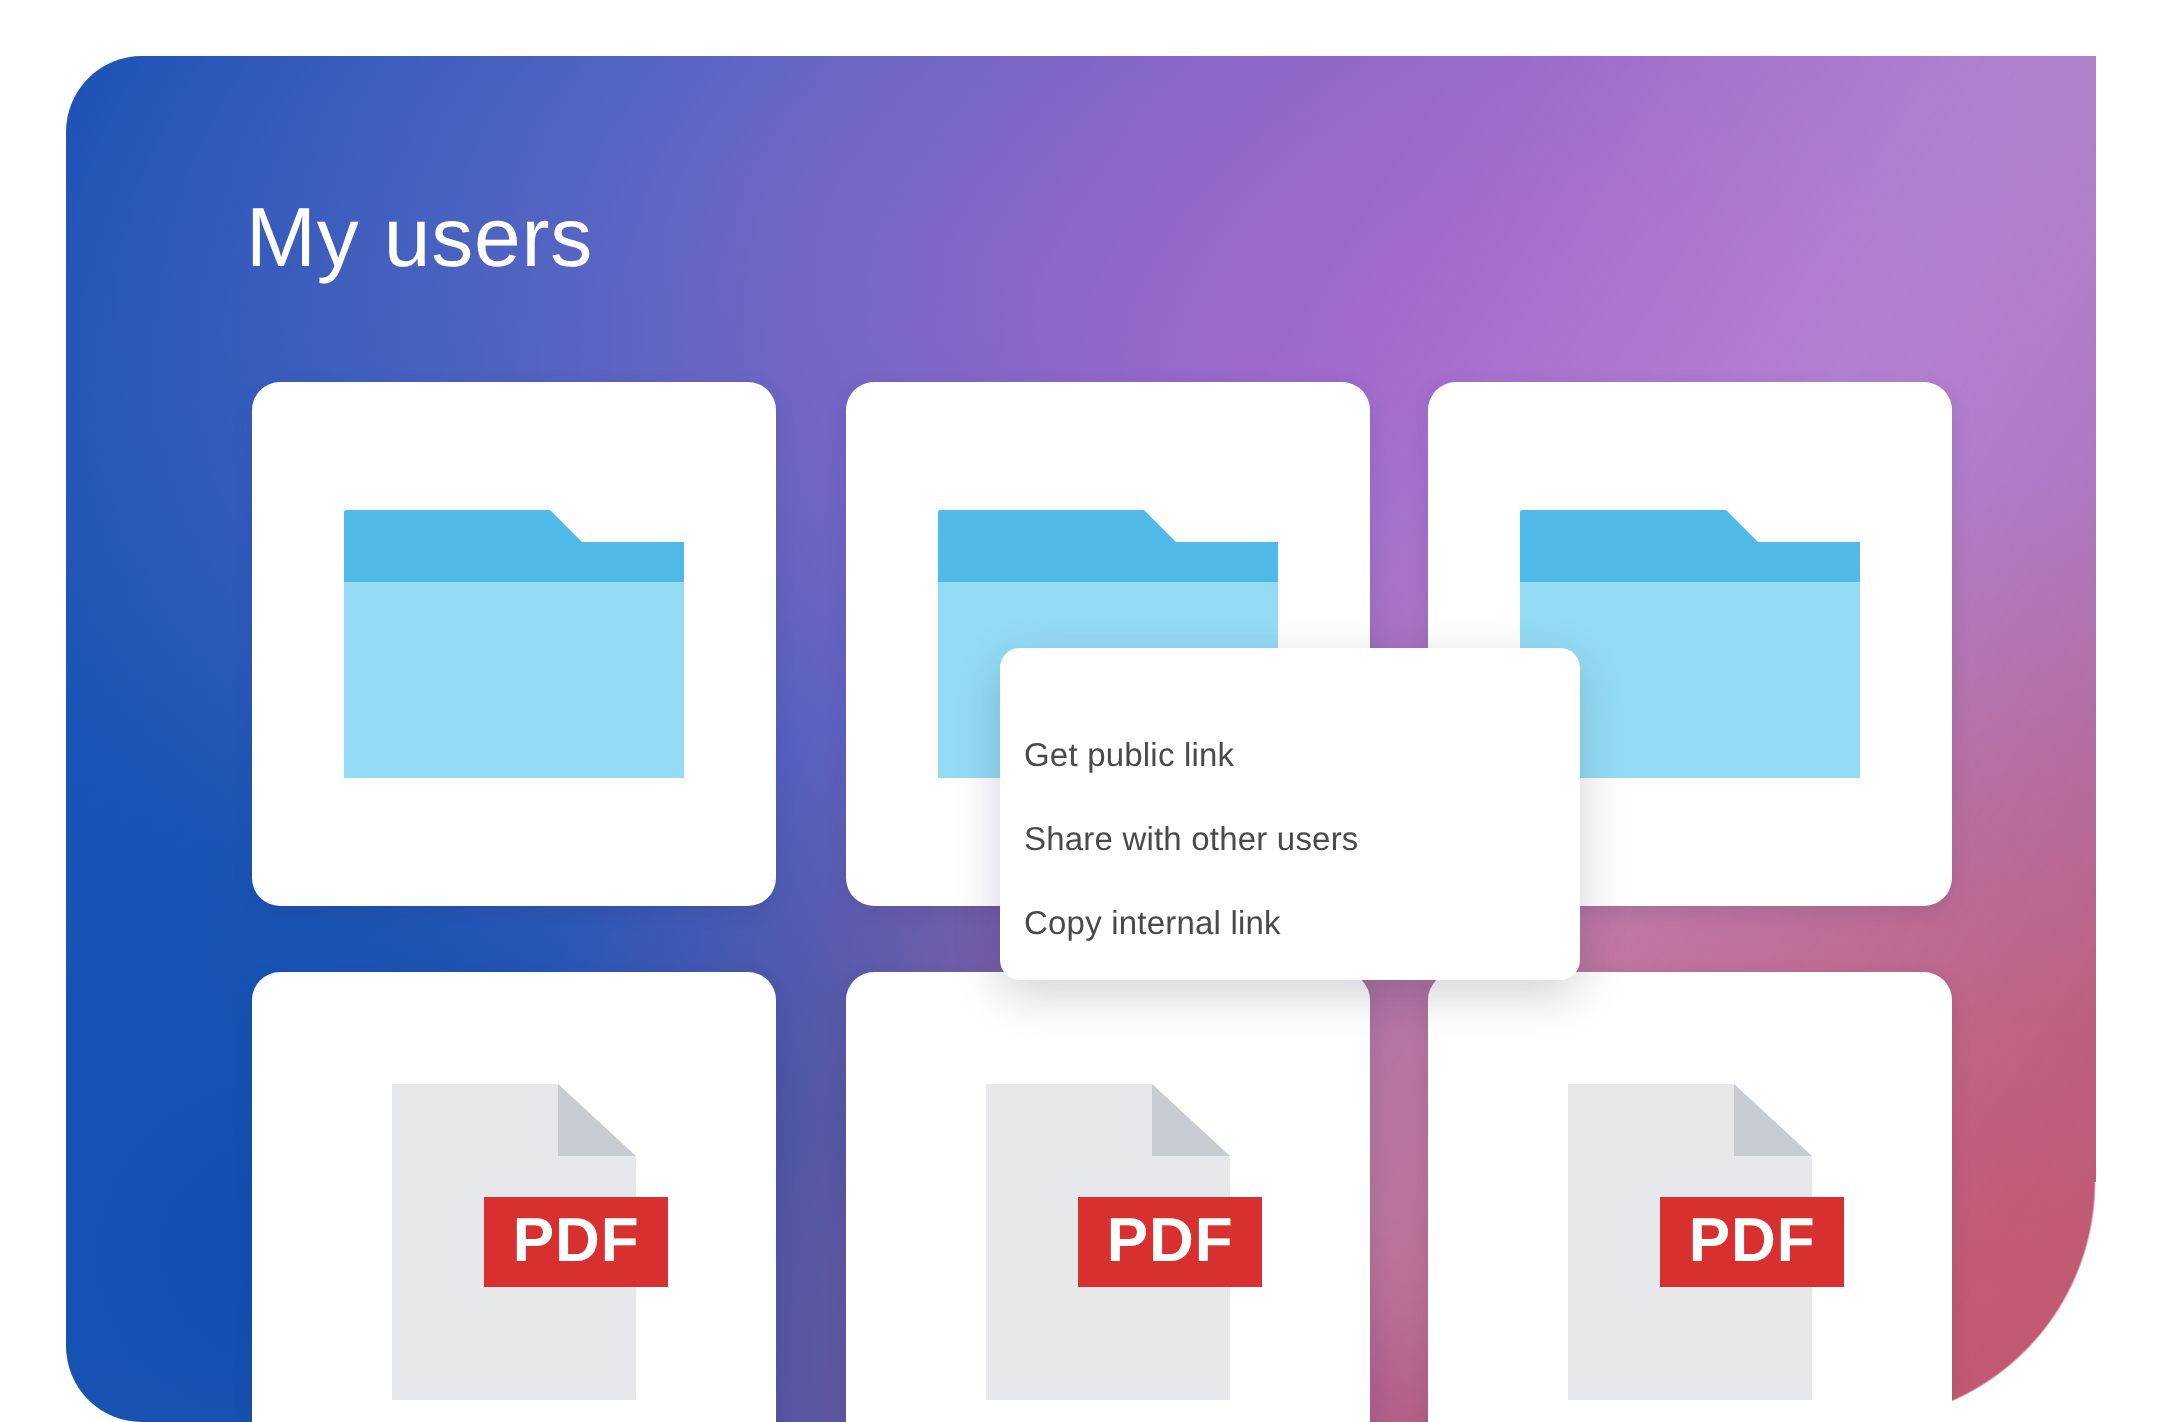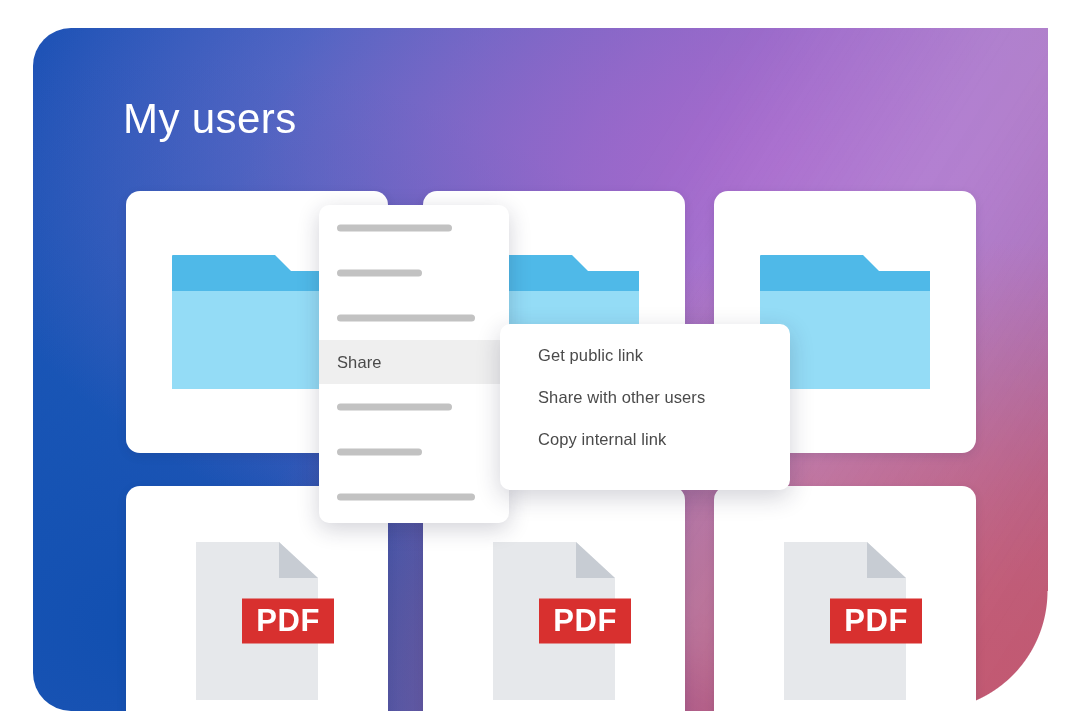--- a/index.html
+++ b/index.html
@@ -220,22 +220,22 @@
     height: 166px;
     background: #ffffff;
     border-radius: 10px;
     box-shadow: 0 7px 24px rgba(30,30,60,0.20);
     padding: 22px 0 0 0;
     box-sizing: border-box;
   }
   .submenu-item {
     height: 42px;
     display: flex;
-    align-items: flex-start;
-    padding-left: 38px;
+    align-items: flex-end;
+    padding-left: 12px;
     color: #4a4a4a;
     font-size: 16.5px;
     letter-spacing: 0.1px;
     white-space: nowrap;
   }
 </style>
 </head>
 <body>
 
 <div id="stage">
@@ -289,49 +289,20 @@
       <div class="file-icon">
         <div class="file-page" style="--pagec: #e6e8eb;"></div>
         <div class="file-fold" style="--foldc: #c7ccd3;"></div>
         <div class="pdf-badge" style="--pdfc: #d8302f;">PDF</div>
       </div>
     </div>
 
     <div id="corner-mask-br"></div>
   </div>
 
-  <div id="context-menu">
-    <div class="menu-group">
-      <div class="ph-row">
-        <div class="ph-bar ph-long" style="background: rgb(194, 194, 194);"></div>
-      </div>
-      <div class="ph-row">
-        <div class="ph-bar ph-medium" style="background: rgb(194, 194, 194);"></div>
-      </div>
-      <div class="ph-row">
-        <div class="ph-bar ph-xlong" style="background: rgb(194, 194, 194);"></div>
-      </div>
-    </div>
-
-    <div class="menu-item-share" style="background: rgb(239, 239, 239);">
-      <span>Share</span>
-    </div>
-
-    <div class="menu-group">
-      <div class="ph-row">
-        <div class="ph-bar ph-long" style="background: rgb(194, 194, 194);"></div>
-      </div>
-      <div class="ph-row">
-        <div class="ph-bar ph-medium" style="background: rgb(194, 194, 194);"></div>
-      </div>
-      <div class="ph-row">
-        <div class="ph-bar ph-xlong" style="background: rgb(194, 194, 194);"></div>
-      </div>
-    </div>
-  </div>
 
   <div id="submenu">
     <div class="submenu-item">
       <span>Get public link</span>
     </div>
     <div class="submenu-item">
       <span>Share with other users</span>
     </div>
     <div class="submenu-item">
       <span>Copy internal link</span>

